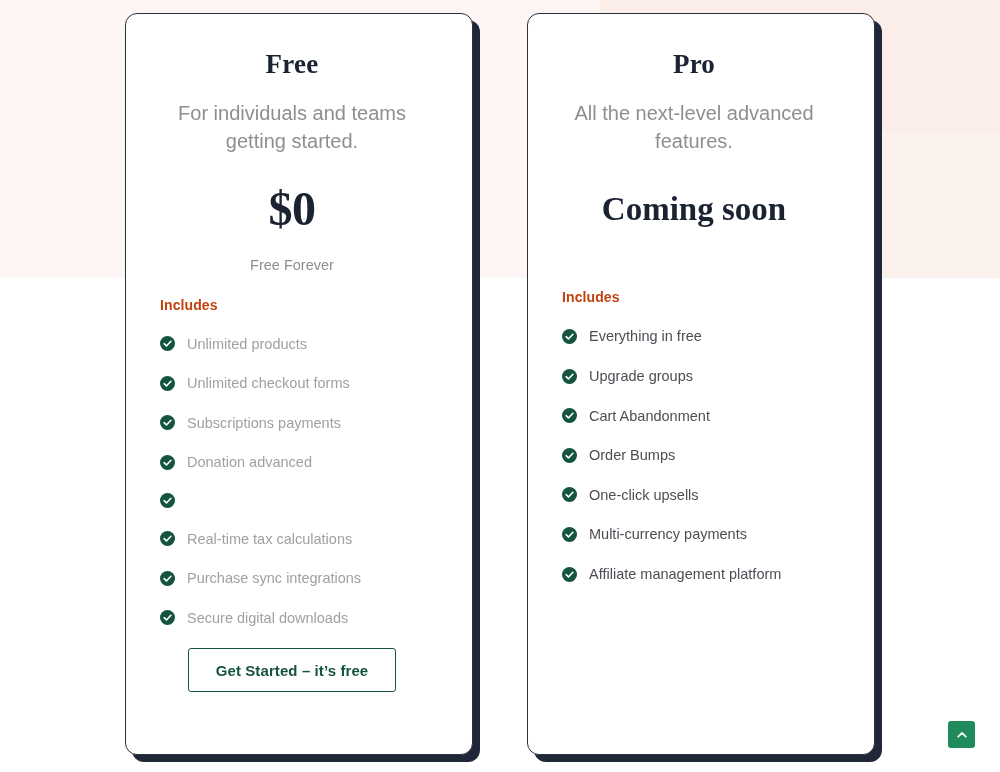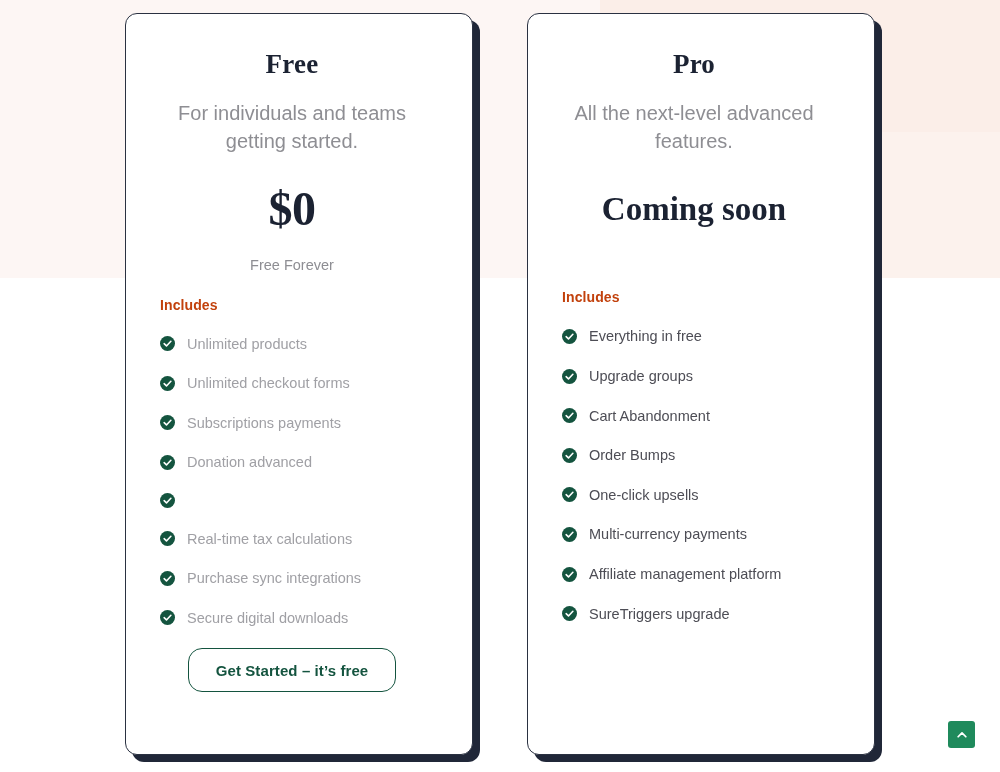--- a/index.html
+++ b/index.html
@@ -180,21 +180,21 @@
 
   .cta-button {
     display: inline-flex;
     align-items: center;
     justify-content: center;
     min-width: 208px;
     height: 44px;
     padding: 0 20px;
     background: #ffffff;
     border: 1.5px solid #14543f;
-    border-radius: 14px;
+    border-radius: 3px;
     color: #14543f;
     font-size: 15px;
     font-weight: bold;
     font-family: "Liberation Sans", sans-serif;
     cursor: pointer;
     letter-spacing: 0.1px;
   }
 
   
   .scroll-top-btn {
@@ -357,27 +357,20 @@
           </svg>
           <span class="feature-text">Multi-currency payments</span>
         </li>
         <li class="feature-item">
           <svg class="check-icon" viewBox="0 0 16 16">
             <circle cx="8" cy="8" r="8" fill="#14543f"></circle>
             <path d="M4.4 8.2 L6.9 10.6 L11.6 5.6" fill="none" stroke="#ffffff" stroke-width="1.7" stroke-linecap="round" stroke-linejoin="round"></path>
           </svg>
           <span class="feature-text">Affiliate management platform</span>
         </li>
-        <li class="feature-item">
-          <svg class="check-icon" viewBox="0 0 16 16">
-            <circle cx="8" cy="8" r="8" fill="#14543f"></circle>
-            <path d="M4.4 8.2 L6.9 10.6 L11.6 5.6" fill="none" stroke="#ffffff" stroke-width="1.7" stroke-linecap="round" stroke-linejoin="round"></path>
-          </svg>
-          <span class="feature-text">SureTriggers upgrade</span>
-        </li>
       </ul>
     </div>
   </section>
 
 </div>
 
 <button class="scroll-top-btn">
   <svg width="14" height="14" viewBox="0 0 16 16">
     <path d="M3.6 10 L8 5.6 L12.4 10" fill="none" stroke="#ffffff" stroke-width="2" stroke-linecap="round" stroke-linejoin="round"></path>
   </svg>

